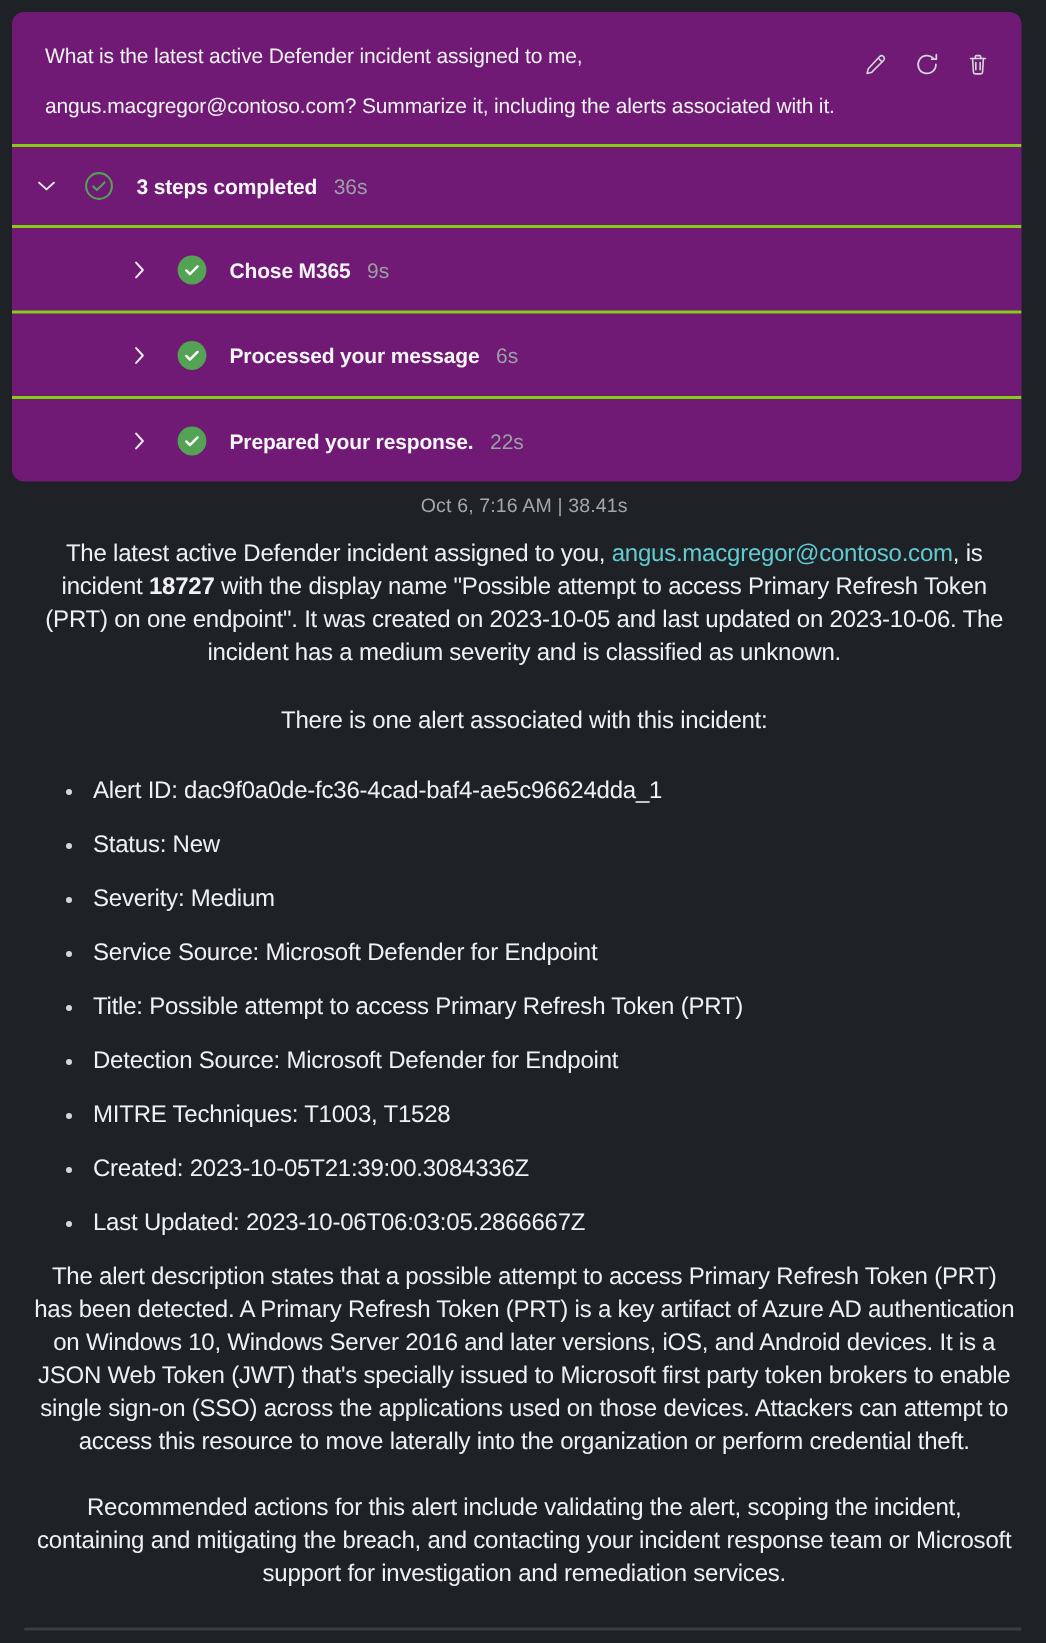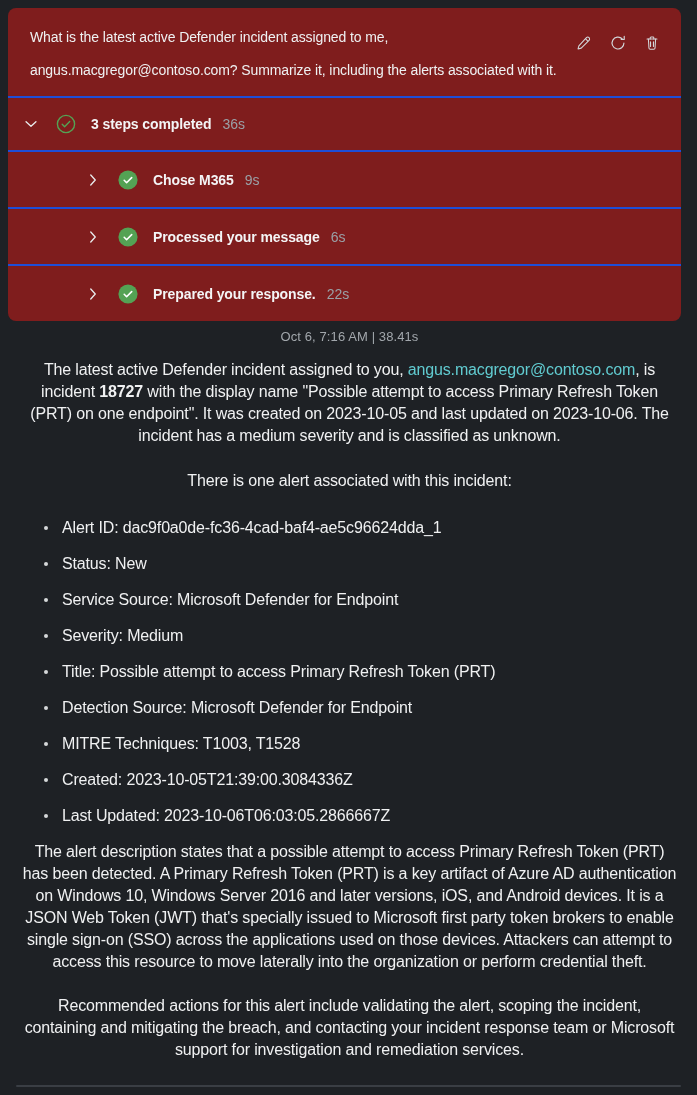--- a/index.html
+++ b/index.html
@@ -9,25 +9,25 @@
     background: #1E2125;
     font-family: "Liberation Sans", "DejaVu Sans", sans-serif;
     color: #F2F3F4;
     overflow: hidden;
   }
 
   
   .card {
     position: absolute;
     left: 8px; top: 8px; right: 16px;
-    background: #7f1d1d;
+    background: #701a75;
     border-radius: 8px;
     overflow: hidden;
   }
-  .card-section { border-top: 2px solid #1d4ed8; }
+  .card-section { border-top: 2px solid #84cc16; }
   .card-section:first-child { border-top: none; }
 
   .prompt-section {
     height: 88px;
     display: flex;
     align-items: flex-start;
     padding: 13px 14px 0 22px;
   }
   .prompt-text {
     flex: 1 1 auto;
@@ -247,25 +247,25 @@
       <li>
           <span class="bullet-dot"></span>
           <span class="body-text">Alert ID: dac9f0a0de-fc36-4cad-baf4-ae5c96624dda_1</span>
         </li>
       <li>
           <span class="bullet-dot"></span>
           <span class="body-text">Status: New</span>
         </li>
       <li>
           <span class="bullet-dot"></span>
+          <span class="body-text">Severity: Medium</span>
+        </li>
+      <li>
+          <span class="bullet-dot"></span>
           <span class="body-text">Service Source: Microsoft Defender for Endpoint</span>
-        </li>
-      <li>
-          <span class="bullet-dot"></span>
-          <span class="body-text">Severity: Medium</span>
         </li>
       <li>
           <span class="bullet-dot"></span>
           <span class="body-text">Title: Possible attempt to access Primary Refresh Token (PRT)</span>
         </li>
       <li>
           <span class="bullet-dot"></span>
           <span class="body-text">Detection Source: Microsoft Defender for Endpoint</span>
         </li>
       <li>

